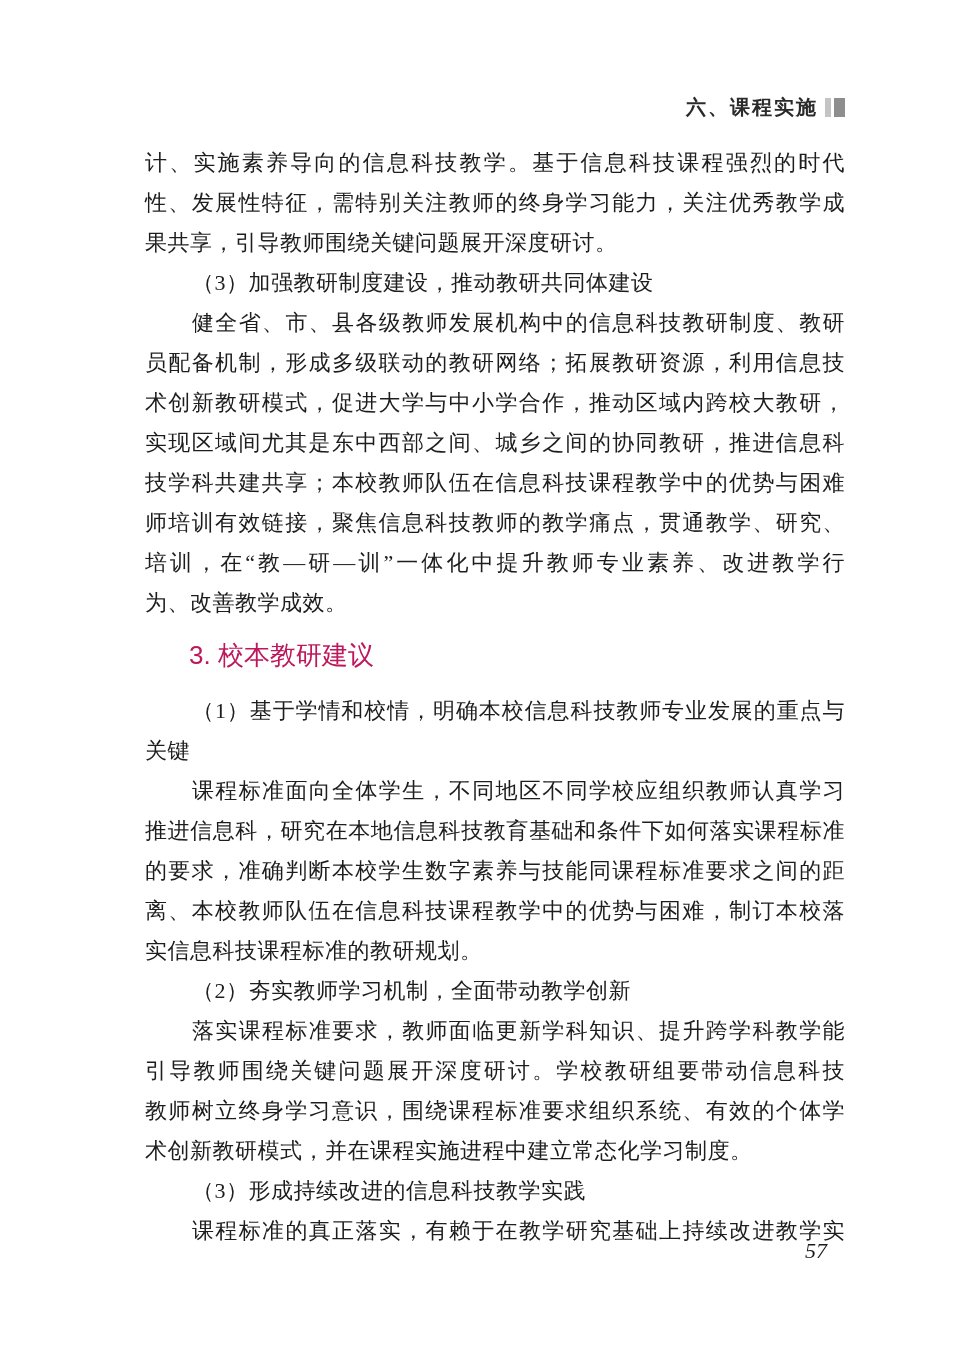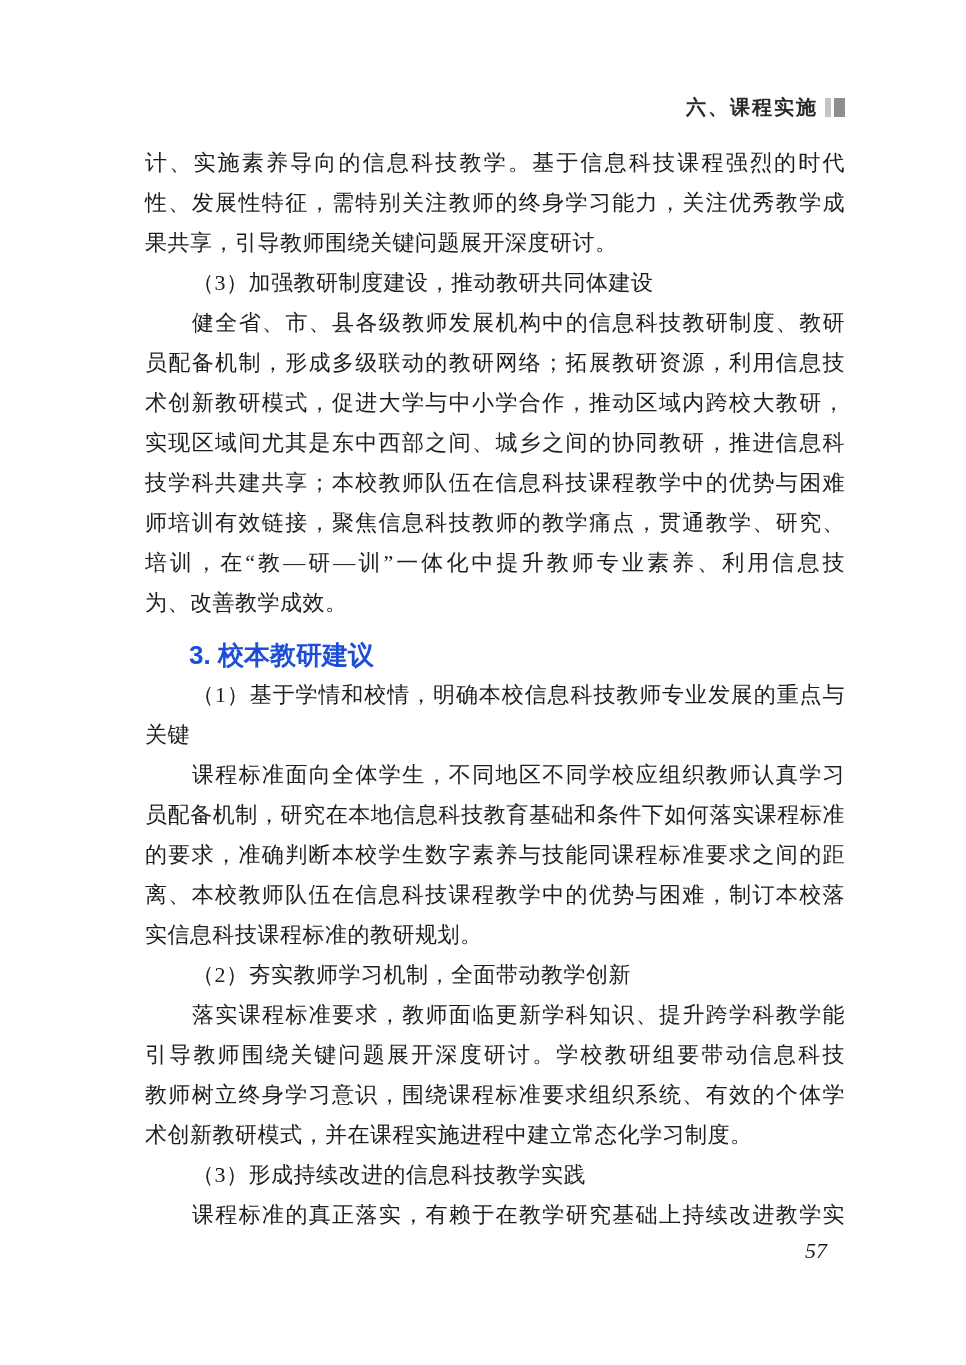--- a/index.html
+++ b/index.html
@@ -57,27 +57,27 @@
   .line.fill {
     text-align: justify;
     text-align-last: justify;
     text-justify: inter-character;
   }
   .line.ind {
     padding-left: 47px;
   }
   .heading {
     font-family: "Liberation Sans", "DejaVu Sans", sans-serif;
-    font-weight: bold;
+    font-weight: normal;
     font-size: 26px;
     line-height: 40px;
     height: 40px;
-    margin: 12px 0 0 0;
+    margin: 12px 0 16px 0;
     padding-left: 44px;
-    color: #1d4ed8;
+    color: #be185d;
   }
   .page-number {
     position: absolute;
     top: 1238px;
     left: 805px;
     font-size: 22px;
     font-style: italic;
     color: #1a1a1a;
   }
 </style>
@@ -94,27 +94,27 @@
     <div class="line fill">计、实施素养导向的信息科技教学。基于信息科技课程强烈的时代</div>
     <div class="line fill">性、发展性特征，需特别关注教师的终身学习能力，关注优秀教学成</div>
     <div class="line">果共享，引导教师围绕关键问题展开深度研讨。</div>
     <div class="line ind">（3）加强教研制度建设，推动教研共同体建设</div>
     <div class="line fill ind">健全省、市、县各级教师发展机构中的信息科技教研制度、教研</div>
     <div class="line fill">员配备机制，形成多级联动的教研网络；拓展教研资源，利用信息技</div>
     <div class="line fill">术创新教研模式，促进大学与中小学合作，推动区域内跨校大教研，</div>
     <div class="line fill">实现区域间尤其是东中西部之间、城乡之间的协同教研，推进信息科</div>
     <div class="line fill">技学科共建共享；本校教师队伍在信息科技课程教学中的优势与困难</div>
     <div class="line fill">师培训有效链接，聚焦信息科技教师的教学痛点，贯通教学、研究、</div>
-    <div class="line fill">培训，在“教—研—训”一体化中提升教师专业素养、利用信息技</div>
+    <div class="line fill">培训，在“教—研—训”一体化中提升教师专业素养、改进教学行</div>
     <div class="line">为、改善教学成效。</div>
     <div class="heading">3. 校本教研建议</div>
     <div class="line fill ind">（1）基于学情和校情，明确本校信息科技教师专业发展的重点与</div>
     <div class="line">关键</div>
     <div class="line fill ind">课程标准面向全体学生，不同地区不同学校应组织教师认真学习</div>
-    <div class="line fill">员配备机制，研究在本地信息科技教育基础和条件下如何落实课程标准</div>
+    <div class="line fill">推进信息科，研究在本地信息科技教育基础和条件下如何落实课程标准</div>
     <div class="line fill">的要求，准确判断本校学生数字素养与技能同课程标准要求之间的距</div>
     <div class="line fill">离、本校教师队伍在信息科技课程教学中的优势与困难，制订本校落</div>
     <div class="line">实信息科技课程标准的教研规划。</div>
     <div class="line ind">（2）夯实教师学习机制，全面带动教学创新</div>
     <div class="line fill ind">落实课程标准要求，教师面临更新学科知识、提升跨学科教学能</div>
     <div class="line fill">引导教师围绕关键问题展开深度研讨。学校教研组要带动信息科技</div>
     <div class="line fill">教师树立终身学习意识，围绕课程标准要求组织系统、有效的个体学</div>
     <div class="line">术创新教研模式，并在课程实施进程中建立常态化学习制度。</div>
     <div class="line ind">（3）形成持续改进的信息科技教学实践</div>
     <div class="line fill ind">课程标准的真正落实，有赖于在教学研究基础上持续改进教学实</div>

